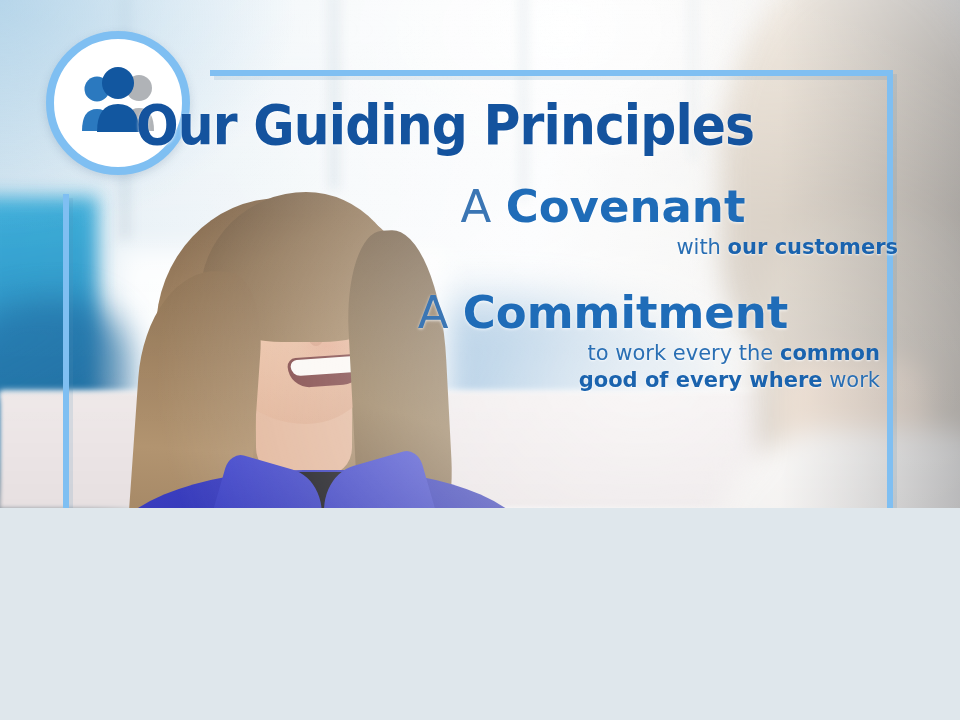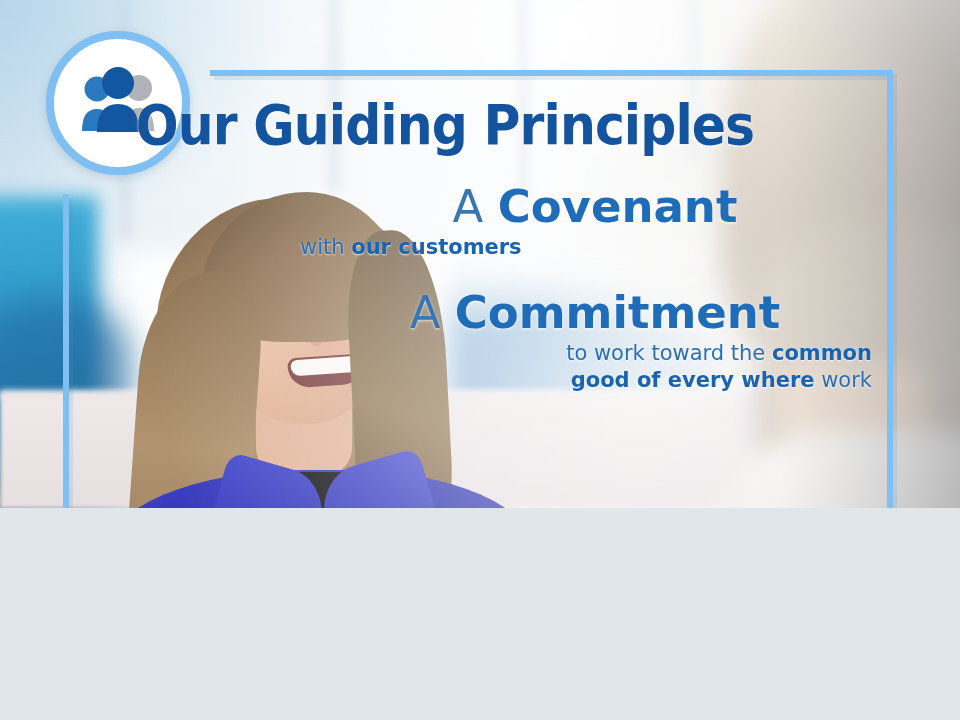--- a/index.html
+++ b/index.html
@@ -162,36 +162,36 @@
     display:flex;align-items:center;justify-content:center;}
   .icon-badge svg{display:block;}
 
   
   .headline{position:absolute;left:0;top:92px;width:890px;text-align:center;
     font-family:"DejaVu Sans","Liberation Sans",sans-serif;
     font-weight:bold;font-size:56px;letter-spacing:-1px;color:#14539e;
     text-shadow:0 1px 3px rgba(255,255,255,.8);
     transform:scaleX(.90);transform-origin:50% 50%;}
 
-  .principles{position:absolute;left:300px;top:182px;width:590px;text-align:center;}
+  .principles{position:absolute;left:308px;top:182px;width:590px;text-align:center;}
   .p-block{margin-bottom:4px;}
   .p-title{font-family:"DejaVu Sans","Liberation Sans",sans-serif;
     font-size:45px;line-height:1.12;color:#2a72ba;white-space:nowrap;
     text-shadow:0 1px 3px rgba(255,255,255,.75);}
   .p-title .art{font-weight:normal;color:#3b76b4;}
   .p-title .word{font-weight:bold;color:#1f6cb8;}
   .p-sub{font-family:"DejaVu Sans","Liberation Sans",sans-serif;
     font-size:21px;line-height:1.30;color:#2a6fb4;font-weight:normal;
     text-shadow:0 1px 2px rgba(255,255,255,.8);margin-top:2px;}
   .p-sub b{font-weight:bold;color:#1a63ae;}
 
   .row2{margin-top:22px;}
   .row3{margin-top:26px;}
   .sub-right{text-align:right;padding-right:18px;}
-  .sub-center{text-align:left;}
+  .sub-center{text-align:right;}
 </style>
 </head>
 <body>
 
 <div id="stage">
 
   <div class="photo">
     <div class="bg-base"></div>
     <div class="glow"></div>
     <div class="panel p4"></div>
@@ -288,19 +288,19 @@
         <span>with </span><b>our customers</b>
       </div>
     </div>
 
 
     <div class="p-block row3">
       <div class="p-title">
         <span class="art">A </span><span class="word">Commitment</span>
       </div>
       <div class="p-sub sub-right">
-        <span>to work toward the </span><b>common</b><br>
+        <span>to work every the </span><b>common</b><br>
         <b>good of every where</b><span> work</span><br>
       </div>
     </div>
 
   </div>
 </div>
 
 </body></html>

